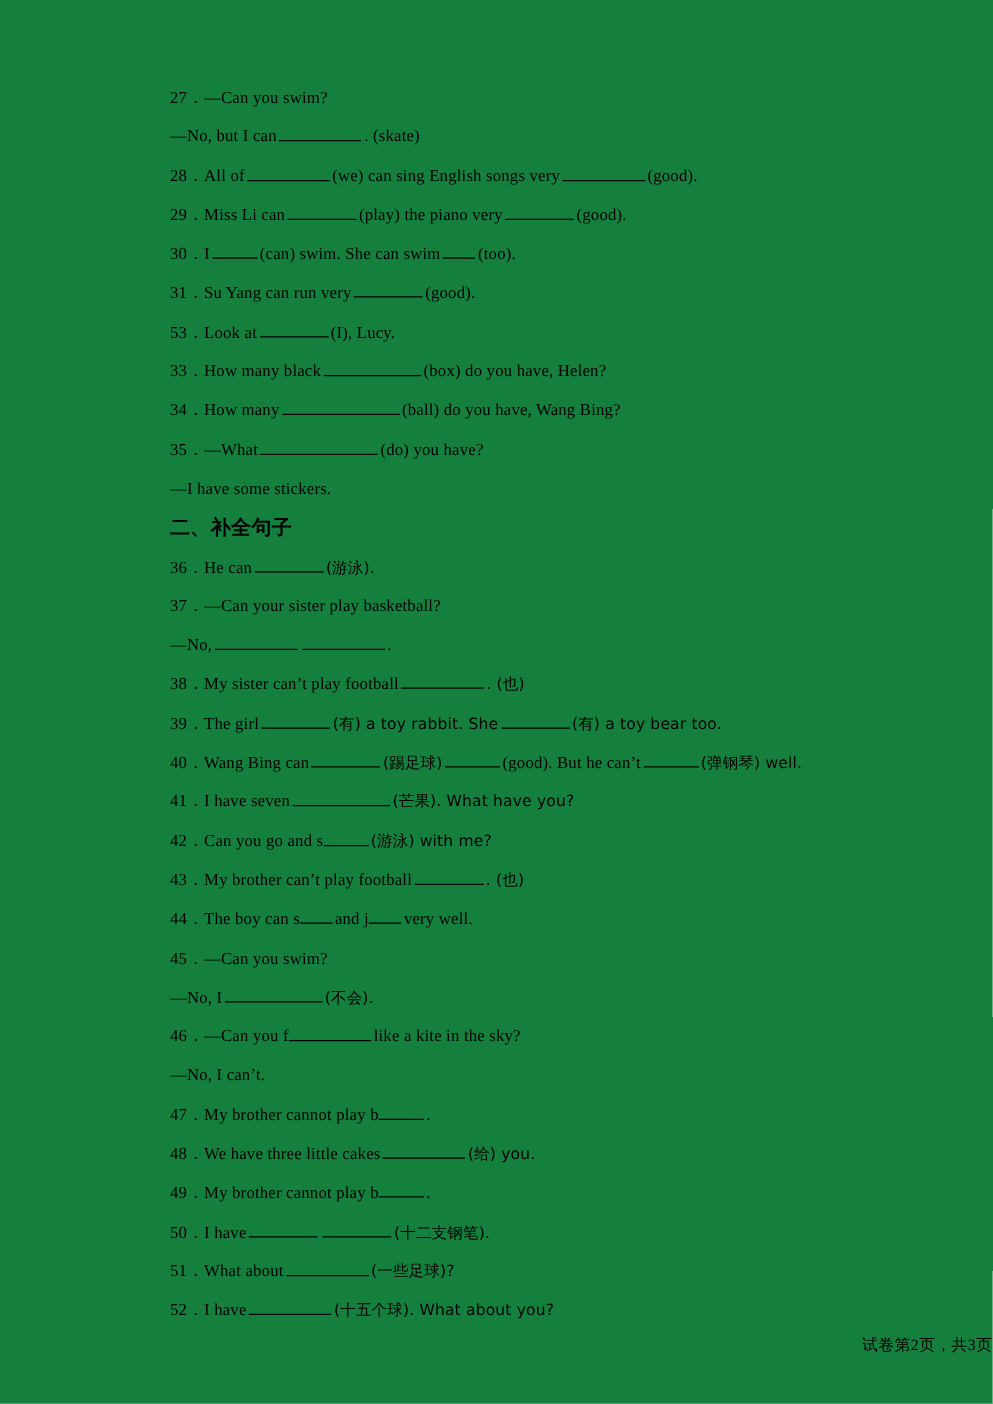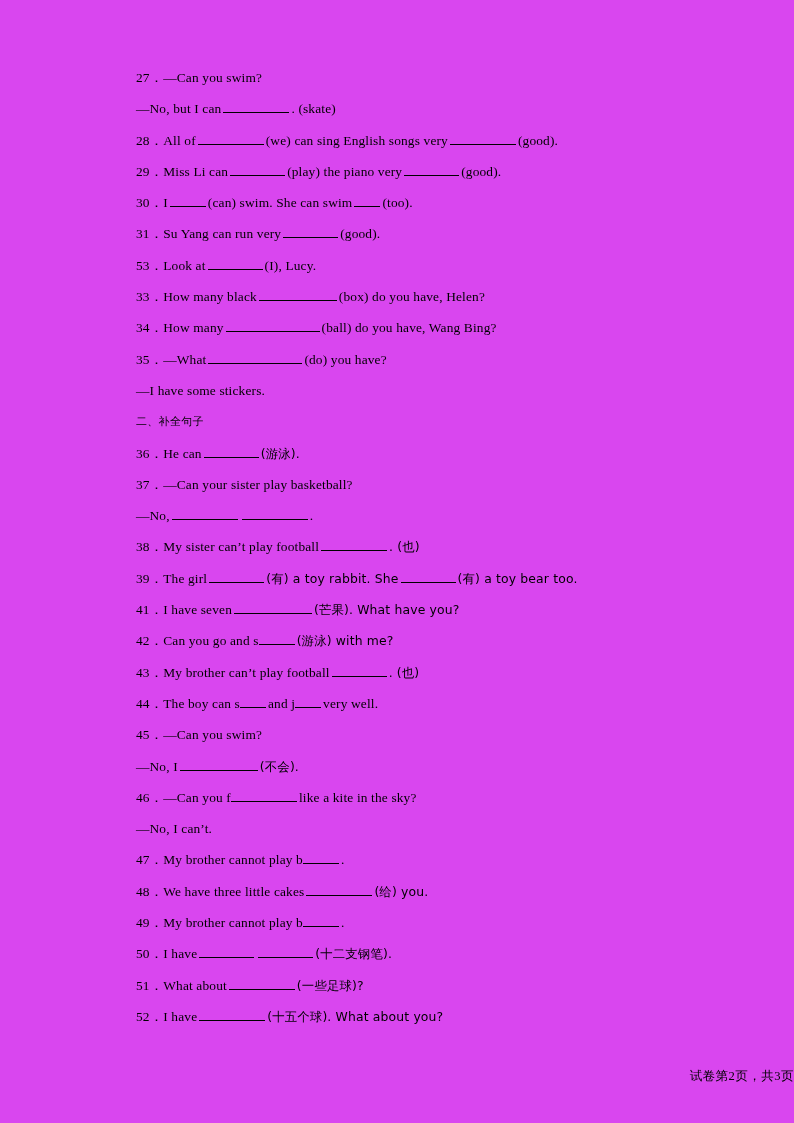--- a/index.html
+++ b/index.html
@@ -14,21 +14,21 @@
     position: relative;
     font-family: "Liberation Serif", "DejaVu Serif", serif;
     color: #000000;
     overflow: hidden;
   }
   .page {
     position: absolute;
     left: 0; top: 0;
     width: 794px;
     height: 1123px;
-    background: #d946ef;
+    background: #15803d;
   }
   .content {
     position: absolute;
     left: 136px;
     top: 62px;
     width: 560px;
   }
   .qline {
     font-size: 13.4px;
     line-height: 31.3px;
@@ -40,22 +40,22 @@
     display: inline;
   }
   .qtext {
     display: inline;
   }
   .cont {
     
   }
   .section-head {
     font-family: "DejaVu Sans", "Liberation Sans", sans-serif;
-    font-weight: normal;
-    font-size: 11px;
+    font-weight: bold;
+    font-size: 16px;
     line-height: 31.3px;
     height: 31.3px;
     white-space: nowrap;
     letter-spacing: 0.3px;
   }
   .blank {
     display: inline-block;
     border-bottom: 1px solid #000;
     height: 11px;
     vertical-align: baseline;
@@ -150,20 +150,23 @@
     </div>
 
     <div class="qline">
       <span>38</span><span>．</span><span class="dotpad"></span><span>My sister can’t play football</span><span class="blank b-xl"></span><span class="cn">. (也)</span>
     </div>
 
     <div class="qline">
       <span>39</span><span>．</span><span class="dotpad"></span><span>The girl</span><span class="blank b-l"></span><span class="cn">(有) a toy rabbit. She</span><span class="blank b-l"></span><span class="cn">(有) a toy bear too.</span>
     </div>
 
+    <div class="qline">
+      <span>40</span><span>．</span><span class="dotpad"></span><span>Wang Bing can</span><span class="blank b-l"></span><span class="cn">(踢足球)</span><span class="blank b-m"></span><span>(good). But he can’t</span><span class="blank b-m"></span><span class="cn">(弹钢琴) well.</span>
+    </div>
 
     <div class="qline">
       <span>41</span><span>．</span><span class="dotpad"></span><span>I have seven</span><span class="blank b-xxl"></span><span class="cn">(芒果). What have you?</span>
     </div>
 
     <div class="qline">
       <span>42</span><span>．</span><span class="dotpad"></span><span>Can you go and s</span><span class="blank b-s tight"></span><span class="cn">(游泳) with me?</span>
     </div>
 
     <div class="qline">

